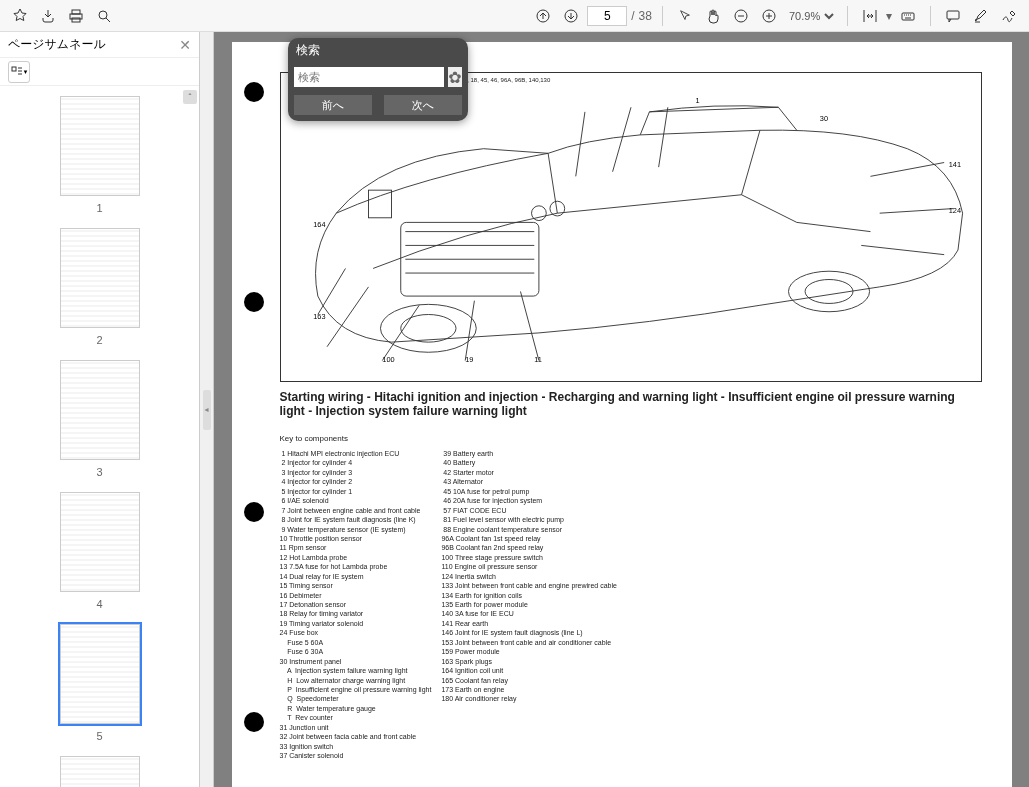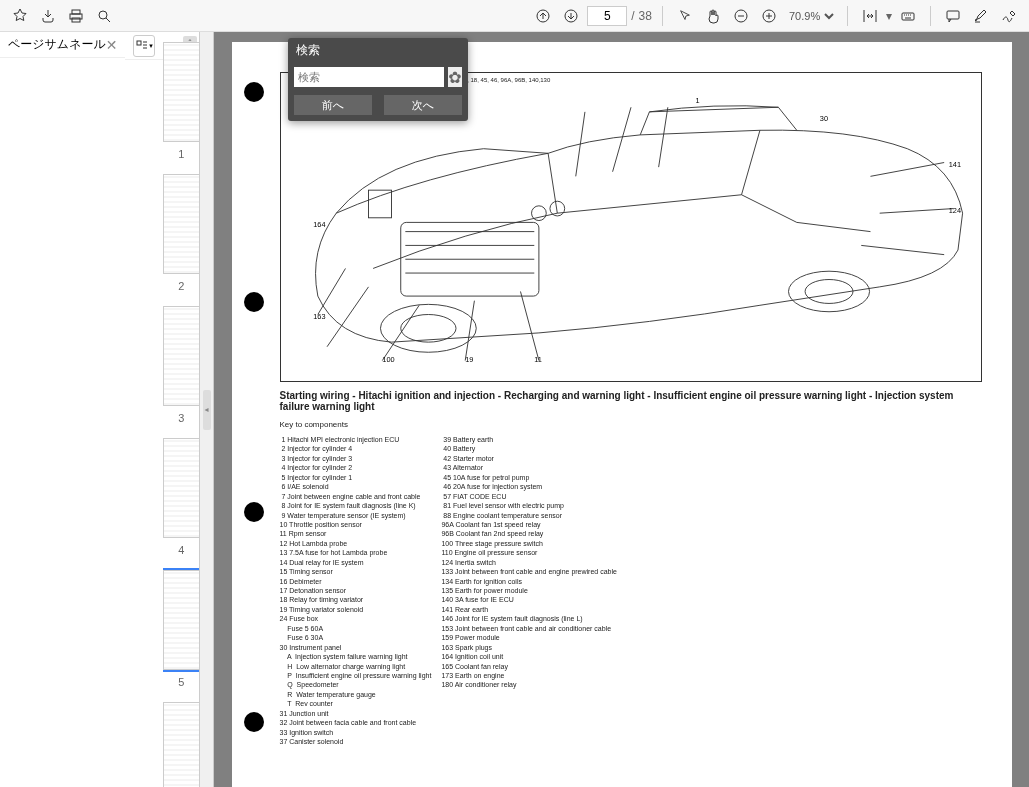--- a/index.html
+++ b/index.html
@@ -4,43 +4,43 @@
 <style>
 *{box-sizing:border-box;margin:0;padding:0;font-family:"Meiryo",sans-serif}
 body{background:#fff;overflow:hidden}
 .toolbar{height:32px;background:#f7f7f7;border-bottom:1px solid #ddd;display:flex;align-items:center;padding:0 8px;gap:4px}
 .tb-icon{width:24px;height:24px;display:flex;align-items:center;justify-content:center;cursor:pointer;color:#555;border-radius:3px}
 .tb-sep{width:1px;height:20px;background:#ccc;margin:0 6px}
 .tb-page{width:40px;height:20px;border:1px solid #ccc;text-align:center;font-size:12px}
 .tb-text{font-size:12px;color:#666}
 .flex-spacer{flex:1}
 .main{display:flex;height:755px}
-.sidebar{width:200px;background:#fff;border-right:1px solid #ccc;display:flex;flex-direction:row}
+.sidebar{width:200px;background:#fff;border-right:1px solid #ccc;display:flex;flex-direction:column}
 .sb-header{height:26px;display:flex;align-items:center;justify-content:space-between;padding:0 8px;font-size:12px;border-bottom:1px solid #eee}
 .sb-close{cursor:pointer;color:#888;font-size:14px}
 .sb-tools{height:28px;display:flex;align-items:center;padding:0 8px;border-bottom:1px solid #eee}
 .sb-tool{width:22px;height:22px;border:1px solid #ccc;border-radius:3px;display:flex;align-items:center;justify-content:center;cursor:pointer}
 .thumbs{flex:1;overflow-y:auto;padding:10px 0;position:relative}
 .thumbs-scroll{position:absolute;right:2px;top:4px;width:14px;height:14px;background:#ddd;color:#666;font-size:9px;display:flex;align-items:center;justify-content:center;border-radius:2px}
 .thumb{width:80px;height:100px;margin:0 auto 6px;border:1px solid #ccc;background:#fff;cursor:pointer;position:relative;overflow:hidden}
 .thumb.active{outline:2px solid #3b82f6}
 .thumb-inner{width:100%;height:100%;background:repeating-linear-gradient(0deg,#f5f5f5 0px,#f5f5f5 2px,#fff 2px,#fff 5px)}
 .thumb-num{text-align:center;font-size:11px;color:#666;margin-bottom:14px}
 .divider-col{width:14px;background:#f0f0f0;border-right:1px solid #ccc;display:flex;align-items:center;justify-content:center}
 .divider-handle{width:8px;height:40px;background:#ddd;border-radius:2px;cursor:ew-resize;display:flex;align-items:center;justify-content:center;color:#888;font-size:8px}
 .content{flex:1;background:#808080;position:relative;overflow:auto}
 .page{width:780px;min-height:900px;background:#fff;margin:10px auto;padding:20px 30px;font-size:7px;color:#222;position:relative}
 .binder{position:absolute;left:12px;width:20px;height:20px;background:#000;border-radius:50%}
 .diagram{border:1px solid #333;height:310px;margin:10px 0 8px 18px;position:relative;background:#fff}
 .car-svg{width:100%;height:100%}
-.caption{font-weight:bold;font-size:10px;margin:4px 0 8px 18px}
+.caption{font-weight:bold;font-size:12px;margin:4px 0 16px 18px}
 .key-title{font-weight:normal;font-size:8px;margin:4px 0 6px 18px}
 .components{display:flex;margin-left:18px;gap:10px}
 .comp-col{font-size:7px;line-height:1.35;white-space:pre}
-.search-panel{position:absolute;top:6px;left:74px;width:180px;background:#4a4a4a;border-radius:3px;box-shadow:0 2px 8px rgba(0,0,0,.4);z-index:10}
+.search-panel{position:absolute;top:6px;left:74px;width:180px;background:#4a4a4a;border-radius:10px;box-shadow:0 2px 8px rgba(0,0,0,.4);z-index:10}
 .sp-title{color:#fff;font-size:12px;padding:4px 8px}
 .sp-input-row{padding:4px 6px;display:flex;gap:4px}
 .sp-input{flex:1;height:20px;border:none;padding:0 4px;font-size:11px}
 .sp-gear{width:20px;height:20px;background:#eee;display:flex;align-items:center;justify-content:center;cursor:pointer;color:#666}
 .sp-btns{display:flex;gap:12px;padding:4px 6px 6px}
 .sp-btn{flex:1;height:20px;background:#666;color:#fff;border:none;font-size:11px;cursor:pointer}
 .diag-labels{position:absolute;top:4px;left:150px;font-size:6px;line-height:1.2}
 svg{stroke:#333;fill:none;stroke-width:1}
 .zoom-sel{font-size:11px;border:none;background:transparent;color:#555}
 </style>

